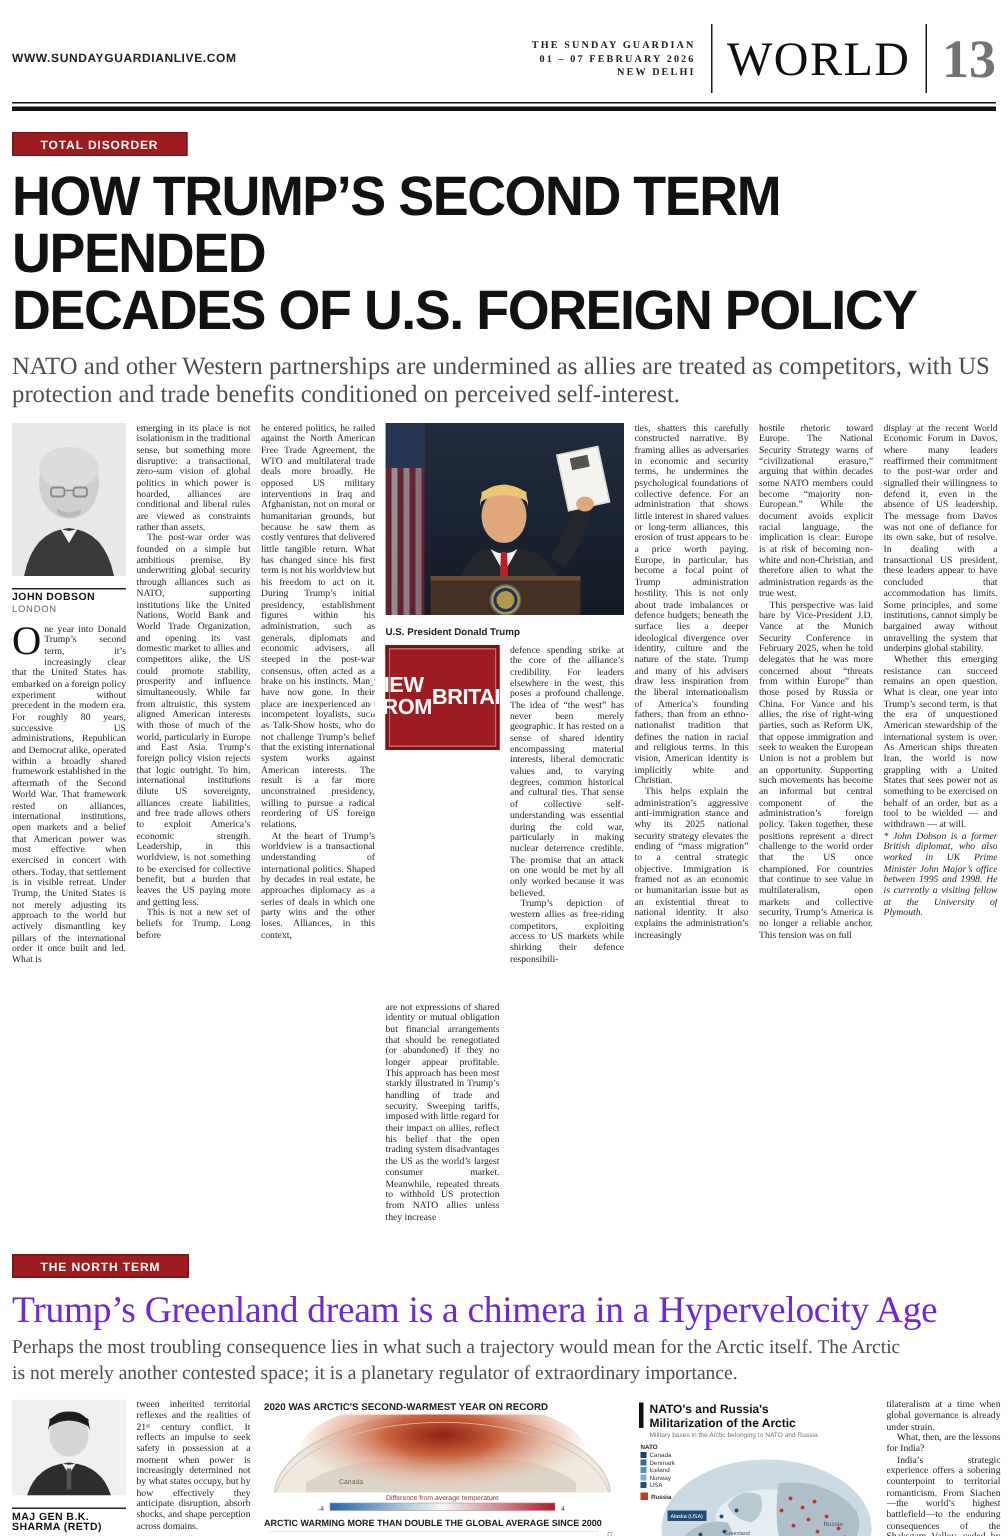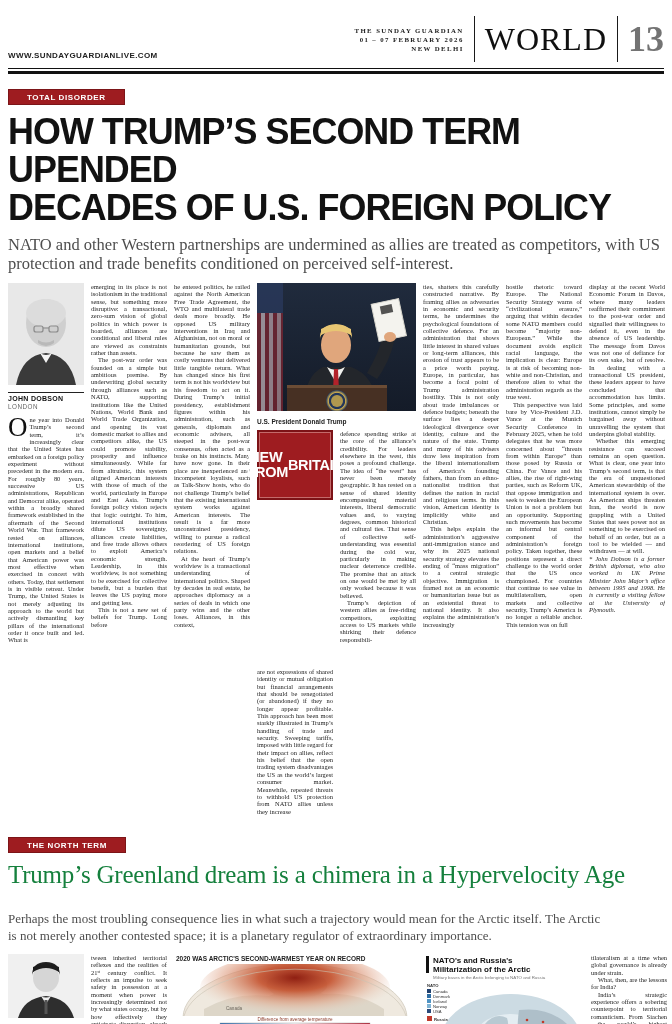--- a/index.html
+++ b/index.html
@@ -1,19 +1,19 @@
 <!DOCTYPE html>
 <html><head>
 <meta charset="utf-8">
 <style>
   html,body{margin:0;padding:0;background:#fff;}
   body{width:672px;height:1024px;overflow:hidden;font-family:"Liberation Serif","DejaVu Serif",serif;color:#1b1b1b;position:relative;}
   .page{width:656px;margin:0 auto;}
   
-  .masthead{display:flex;align-items:flex-end;justify-content:space-between;padding-top:16px;}
+  .masthead{display:flex;align-items:center;justify-content:space-between;padding-top:16px;}
   .site-url{font-family:"Liberation Sans",sans-serif;font-weight:bold;font-size:8px;letter-spacing:.4px;color:#222;padding-bottom:2px;}
   .mast-right{display:flex;align-items:center;gap:10px;}
   .dateline{text-align:right;font-size:6.8px;line-height:9px;letter-spacing:1.4px;color:#222;font-weight:bold;}
   .vrule{width:1px;height:46px;background:#1a1a1a;}
   .section-word{font-size:32px;line-height:40px;letter-spacing:1px;color:#101010;font-family:"Liberation Serif",serif;}
   .page-num{font-size:36px;line-height:36px;font-weight:bold;color:#737373;font-family:"Liberation Serif",serif;}
   .rule-thin{height:1px;background:#111;margin-top:6px;}
   .rule-thick{height:3px;background:#111;margin-top:2px;}
   
   .kicker{display:inline-block;background:#9e1c20;color:#fff;font-family:"Liberation Sans",sans-serif;font-weight:bold;font-size:8px;letter-spacing:.6px;padding:3px 18px 2px;border:1px solid #7c1518;}
@@ -32,22 +32,22 @@
   .byline-name{font-family:"Liberation Sans",sans-serif;font-weight:bold;font-size:7px;letter-spacing:.3px;color:#111;border-top:1px solid #222;padding-top:2px;margin-top:3px;}
   .byline-city{font-family:"Liberation Sans",sans-serif;font-size:6.3px;letter-spacing:.5px;color:#666;margin-top:1px;}
   .dropcap{float:left;font-size:27px;line-height:23px;padding-right:2px;font-family:"Liberation Serif",serif;color:#111;}
   
   .photo-group{width:159px;flex:0 0 159px;}
   .photo-caption{font-family:"Liberation Sans",sans-serif;font-weight:bold;font-size:6.5px;color:#222;margin:3px 0 5px;}
   .under-photo{display:flex;gap:7px;}
   .view-box{width:76px;height:70px;background:#9e1c20;border:2px solid #7c1216;box-shadow:inset 0 0 0 1px #c46a6a;display:flex;flex-direction:row;align-items:center;justify-content:center;color:#fff;font-family:"Liberation Sans",sans-serif;font-weight:800;font-size:14.5px;line-height:15px;letter-spacing:-.3px;box-sizing:border-box;}
   
   .a2{margin-top:10px;}
-  .headline2{font-family:"Liberation Serif",serif;font-size:25px;line-height:30px;color:#15803d;margin-top:7px;letter-spacing:-.2px;}
-  .standfirst2{font-size:13px;line-height:16.5px;color:#4e4e4e;margin-top:21px;}
+  .headline2{font-family:"Liberation Serif",serif;font-size:25px;line-height:30px;color:#6d28d9;margin-top:7px;letter-spacing:-.2px;}
+  .standfirst2{font-size:13px;line-height:16.5px;color:#4e4e4e;margin-top:1px;}
   .col-b{height:340px;}
   .map-group-left{width:242px;flex:0 0 242px;}
   .map-group-right{width:161px;flex:0 0 161px;}
   .map-frame{background:#fff;}
   svg text{font-family:"Liberation Sans",sans-serif;}
 </style>
 </head>
 <body>
 
 <div class="page">

